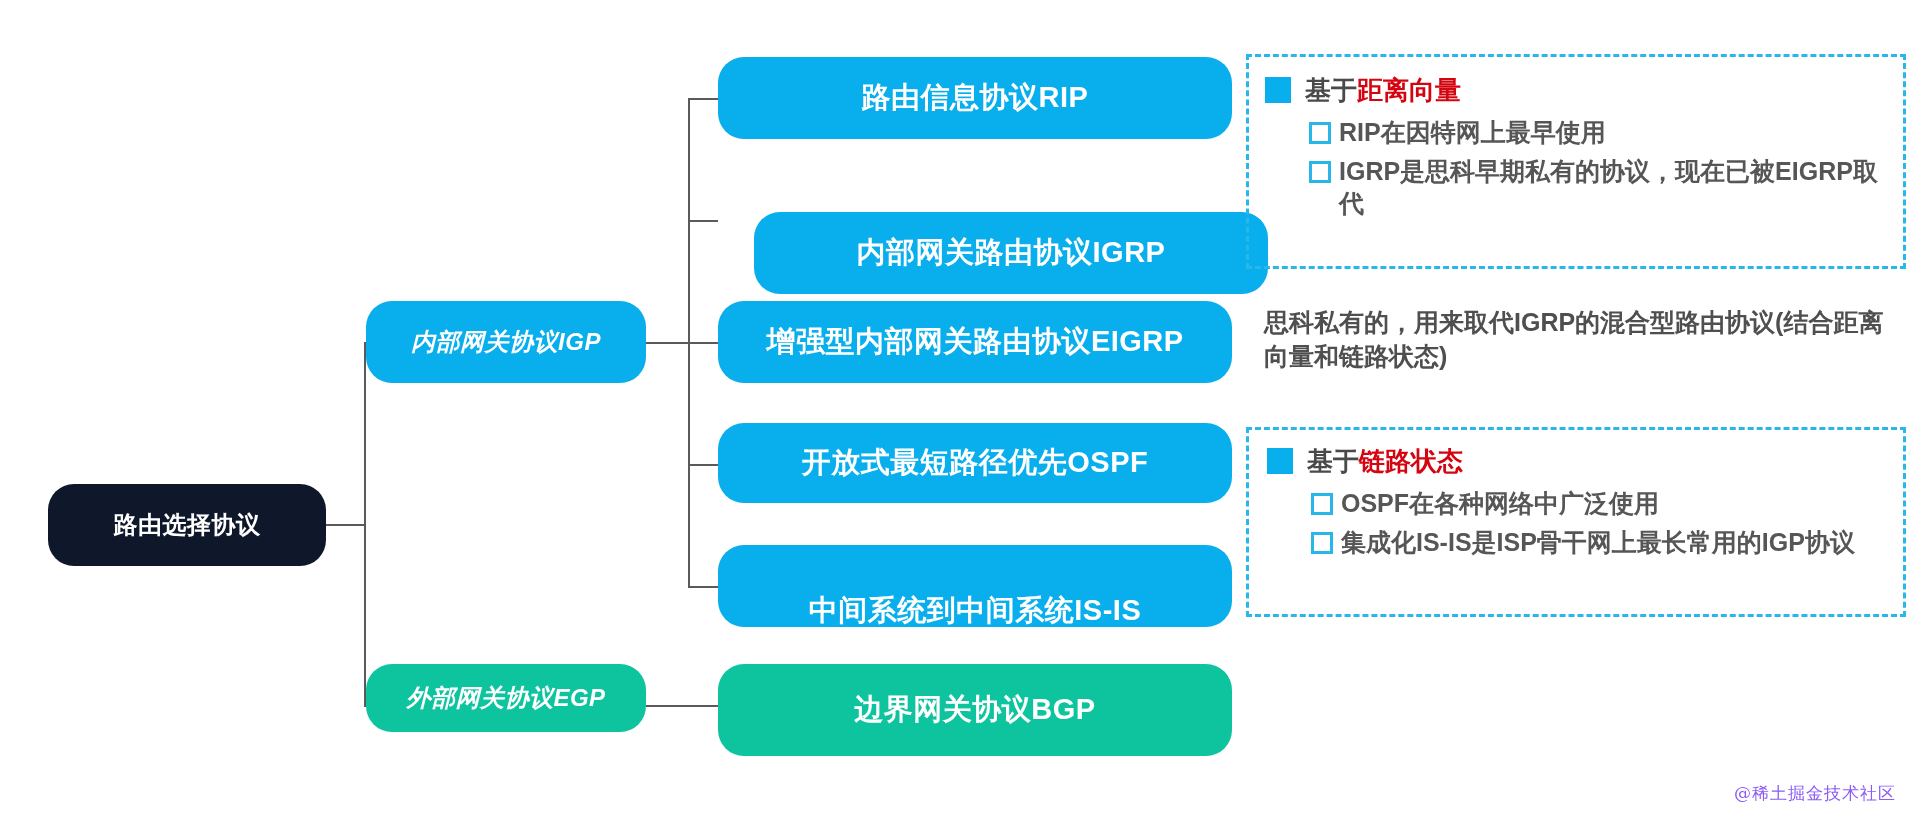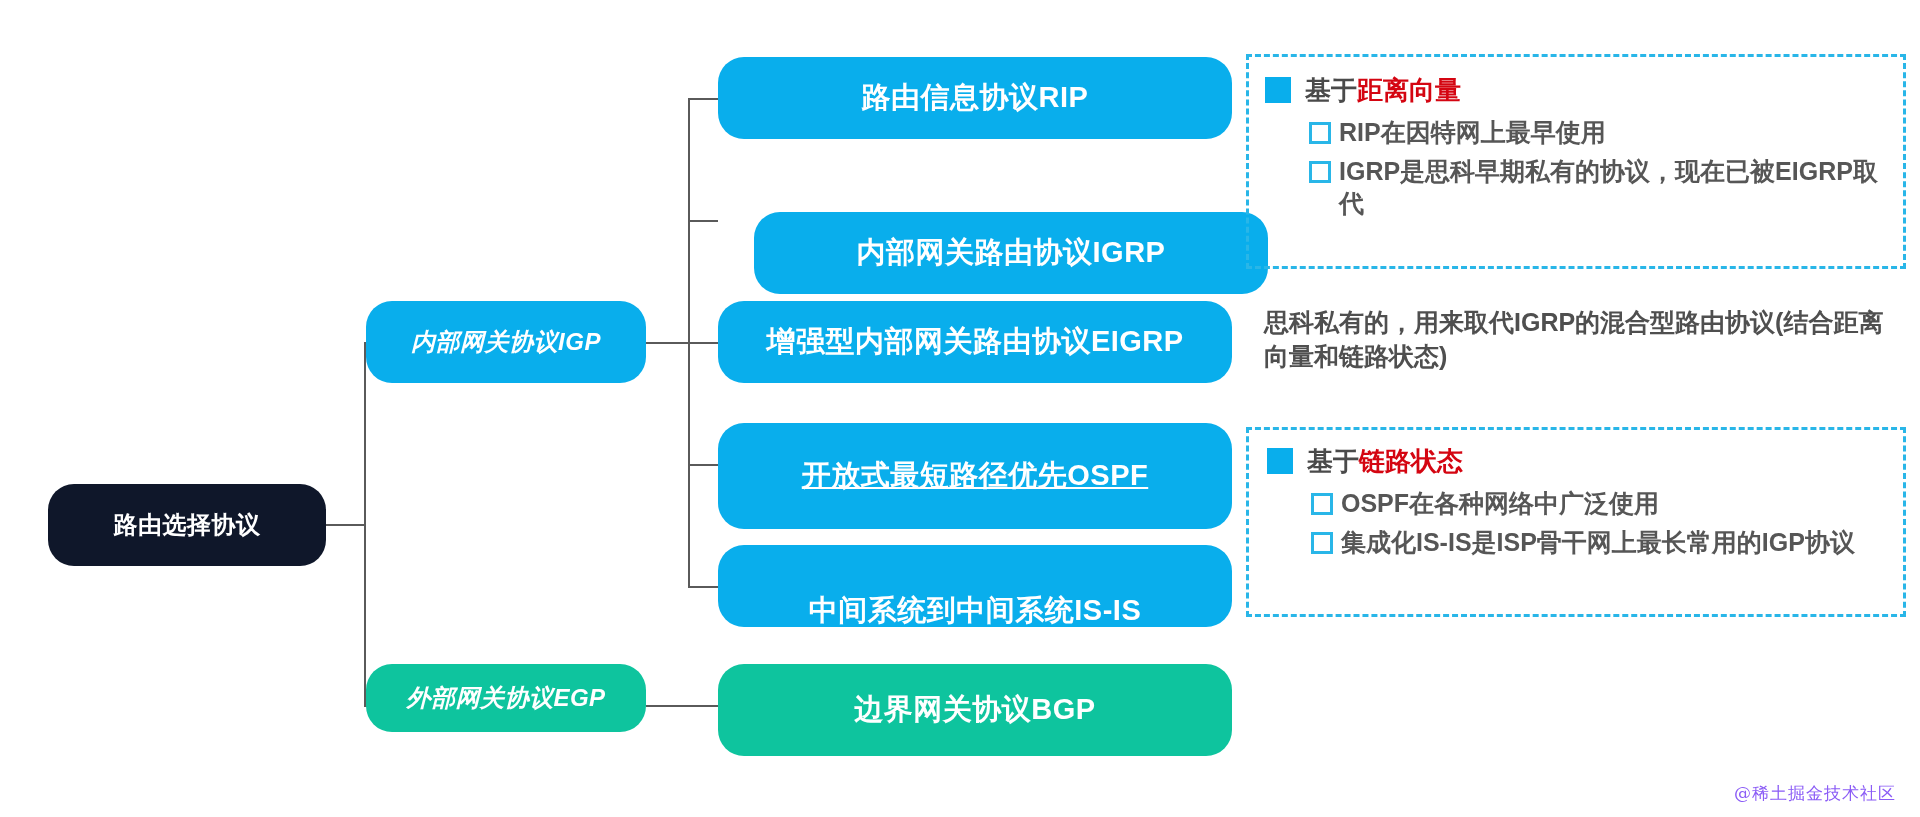--- a/index.html
+++ b/index.html
@@ -173,21 +173,21 @@
   </div>
 
   <div class="node blue level3" style="left:754px; top:179px; width:514px; height:82px;margin-top:33px;">
     <span>内部网关路由协议IGRP</span>
   </div>
 
   <div class="node blue level3" style="left:718px; top:301px; width:514px; height:82px;">
     <span>增强型内部网关路由协议EIGRP</span>
   </div>
 
-  <div class="node blue level3" style="left:718px; top:423px; width:514px; height:106px;text-decoration:underline;">
+  <div class="node blue level3" style="left:718px; top:423px; width:514px; height:80px;">
     <span>开放式最短路径优先OSPF</span>
   </div>
 
   <div class="node blue level3" style="left:718px; top:545px; width:514px; height:82px;align-items:flex-end;">
     <span>中间系统到中间系统IS-IS</span>
   </div>
 
   <div class="node teal level3" style="left:718px; top:664px; width:514px; height:92px;">
     <span>边界网关协议BGP</span>
   </div>

